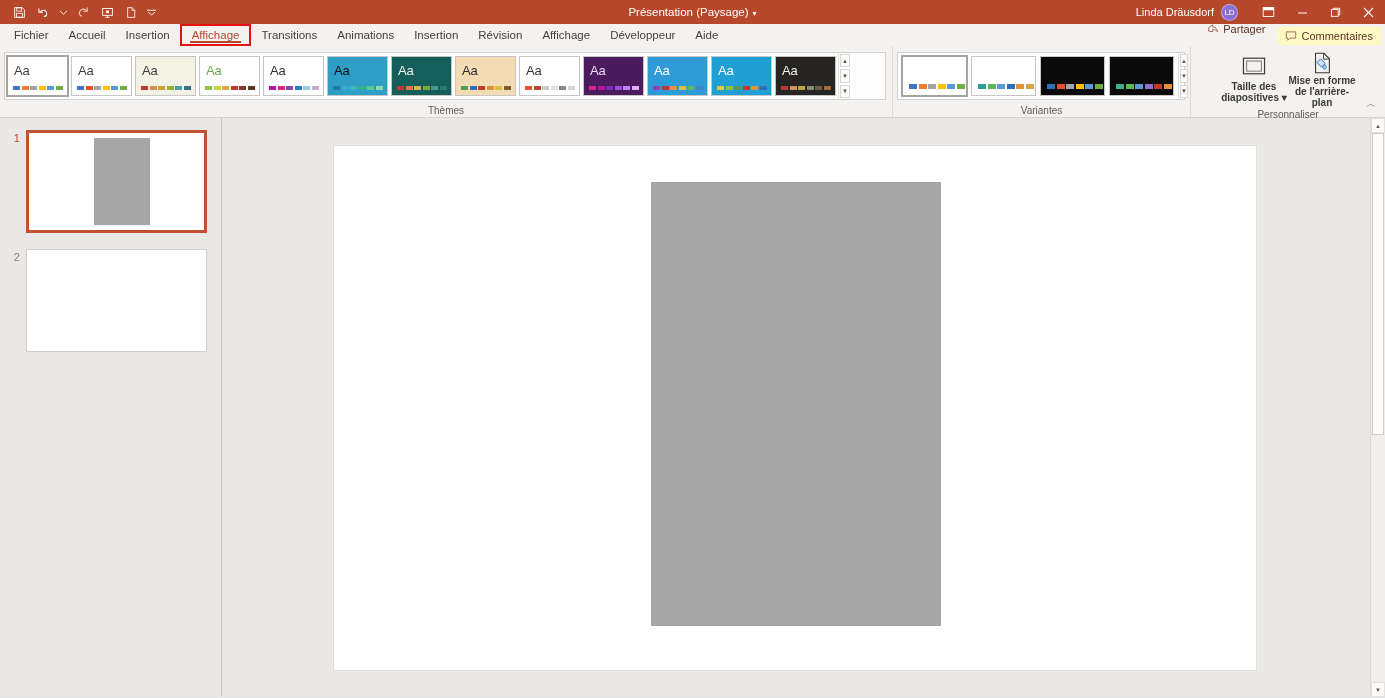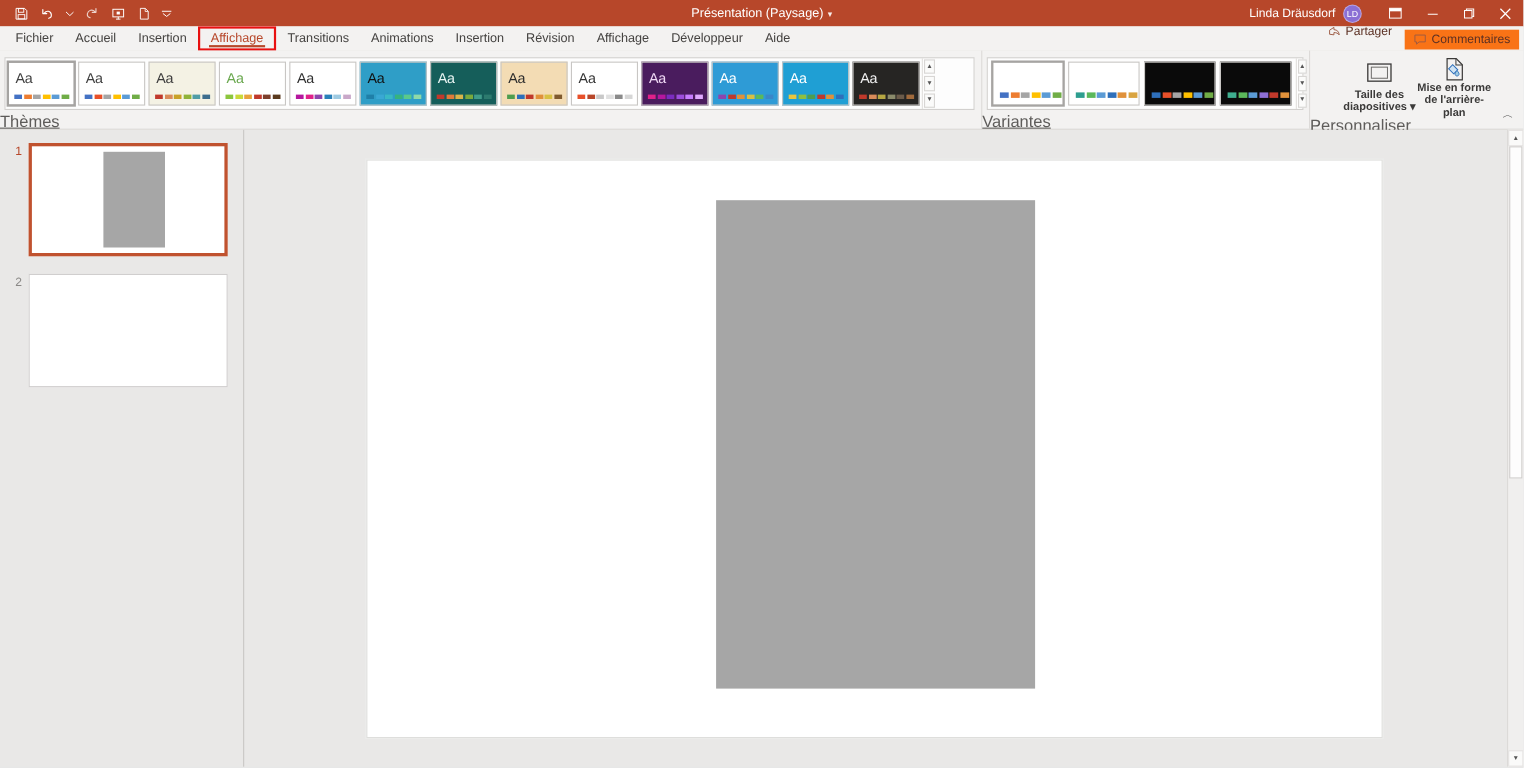--- a/index.html
+++ b/index.html
@@ -118,45 +118,45 @@
     display: flex; align-items: center; gap: 4px;
   }
   .tbr-btn {
     display: flex; align-items: center; gap: 4px;
     padding: 2px 7px;
     font-size: 11px;
     color: #5c3124;
     cursor: pointer;
     border: 1px solid transparent;
   }
-  .tbr-btn.tinted { background: #f97316; margin-top: 14px; }
+  .tbr-btn.tinted { background: #fef9c3; margin-top: 14px; }
 
   
   .ribbon {
     position: relative;
     height: 72px;
     background: #f3f2f1;
     display: flex;
     align-items: stretch;
     border-bottom: 1px solid #d7d5d3;
   }
   .rgroup {
     display: flex;
     flex-direction: column;
     position: relative;
     padding: 0;
   }
   .rgroup + .rgroup { border-left: 1px solid #dcdad8; }
   .rgroup-body { flex: 1; display: flex; align-items: center; }
   .rgroup-label {
     height: 13px;
-    font-size: 15px;
+    font-size: 10px;
     color: #5e5c5a;
+    text-align: center;
     line-height: 13px;
-    text-decoration: underline;
   }
 
   
   .gallery {
     display: flex;
     align-items: stretch;
     background: #fdfdfd;
     border: 1px solid #d2d0ce;
     margin: 5px 0 3px 4px;
     height: 48px;

